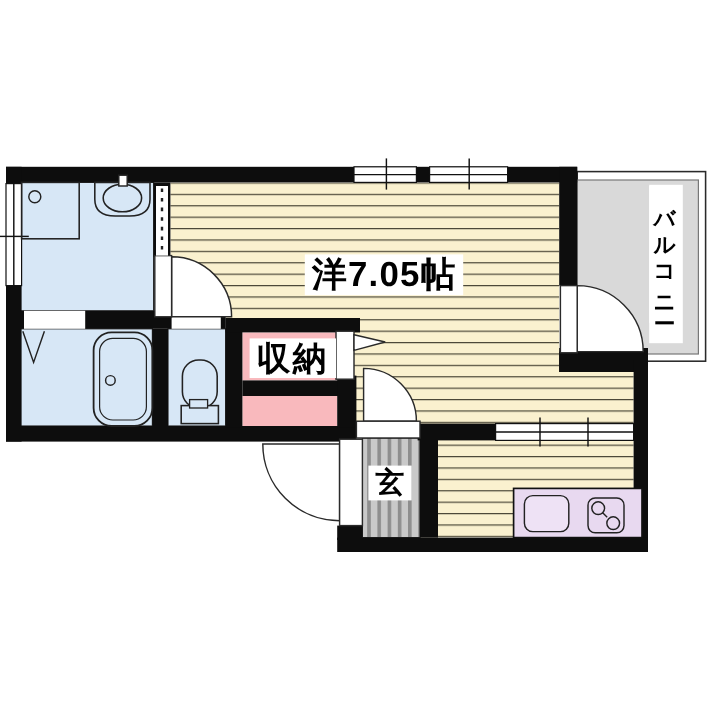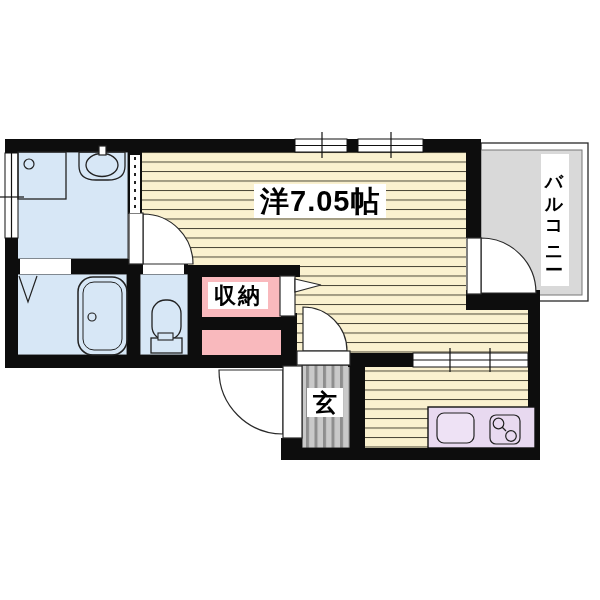--- a/index.html
+++ b/index.html
@@ -1,21 +1,21 @@
 <!DOCTYPE html>
 <html><head>
 <meta charset="utf-8">
 <style>
   html,body{margin:0;padding:0;background:#fff;}
   .plan{position:relative;width:600px;height:600px;background:#ffffff;overflow:hidden;
         font-family:"Liberation Sans","DejaVu Sans",sans-serif;}
   .plan svg{position:absolute;left:0;top:0;}
   .label{position:absolute;background:#ffffff;color:#000;font-weight:bold;line-height:1.05;white-space:nowrap;}
-  .label-main{left:254px;top:184px;height:34px;display:flex;align-items:center;padding:0 6px;font-size:29px;letter-spacing:1px;}
-  .label-storage{left:208px;top:282px;padding:2px 6px;font-size:22px;letter-spacing:2px;}
+  .label-main{left:254px;top:212px;height:34px;display:flex;align-items:center;padding:0 6px;font-size:29px;letter-spacing:1px;}
+  .label-storage{left:208px;top:282px;padding:2px 6px;font-size:28px;letter-spacing:2px;}
   .label-entrance{left:307px;top:388px;padding:2px 6px;font-size:24px;}
   .label-balcony{left:541px;top:155px;padding:6px 3px;font-size:18px;writing-mode:vertical-rl;text-orientation:upright;letter-spacing:4px;}
 </style>
 </head>
 <body>
 
 <div class="plan">
 <svg width="600" height="600" viewBox="0 0 600 600">
   <defs>
     <pattern id="wood" width="10" height="9.5" patternUnits="userSpaceOnUse">

